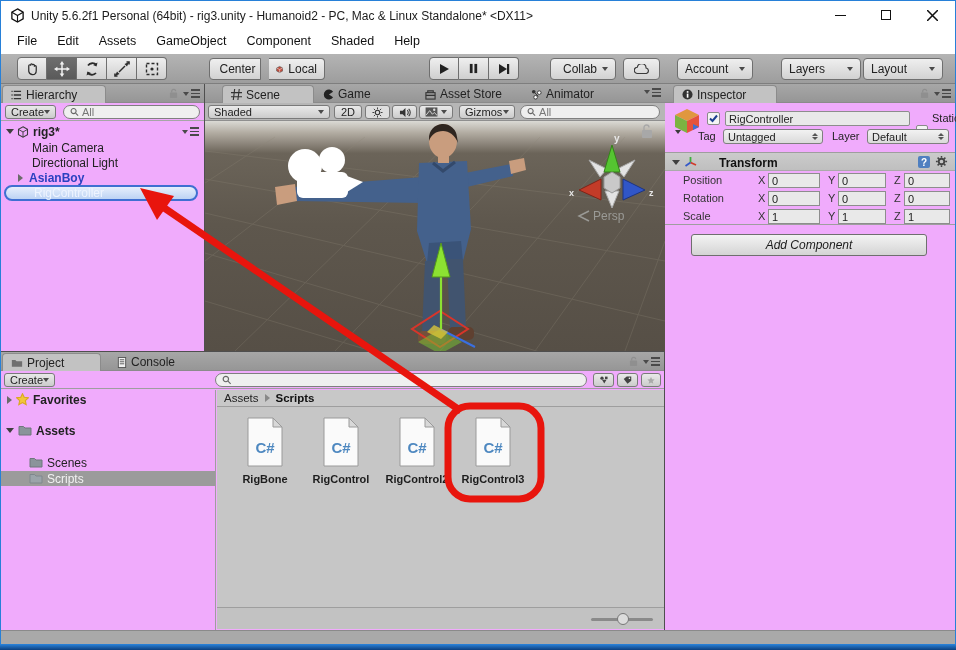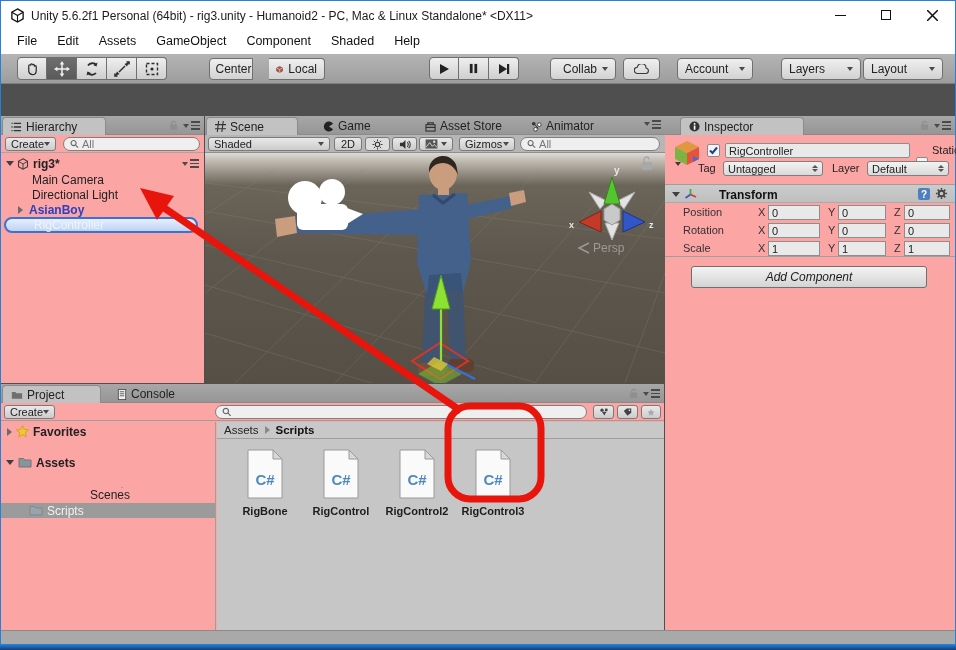--- a/index.html
+++ b/index.html
@@ -16,21 +16,21 @@
   #toolbar{left:1px;top:54px;width:954px;height:30px;background:linear-gradient(#b4b4b4,#9d9d9d);border-bottom:1px solid #7e7e7e;}
   .tbtn{height:23px;background:linear-gradient(#efefef,#cfcfcf);border:1px solid #6f6f6f;display:flex;align-items:center;justify-content:center;}
   .tbtn.on{background:linear-gradient(#6e6e6e,#5a5a5a);}
   .grp-l{border-radius:4px 0 0 4px;}
   .grp-r{border-radius:0 4px 4px 0;border-left:none;}
   .grp-m{border-left:none;}
   .pillbtn{height:22px;background:linear-gradient(#efefef,#d2d2d2);border:1px solid #6f6f6f;border-radius:4px;display:flex;align-items:center;justify-content:center;font-size:12px;color:#222;gap:5px;padding:0 7px;}
   .dd-sm{width:0;height:0;border-left:3px solid transparent;border-right:3px solid transparent;border-top:4px solid #4a4a4a;}
   
   #workspace{left:1px;top:84px;width:954px;height:546px;background:#4f4f4f;}
-  .panel{background:#fca5a5;margin-top:32px;}
+  .panel{background:#f0abfc;}
   .tabbar{height:19px;background:linear-gradient(#a7a7a7,#969696);border-bottom:1px solid #8b8b8b;position:relative;}
   .tab{position:absolute;top:1px;height:18px;display:flex;align-items:center;padding:0 8px;font-size:12px;color:#222;gap:4px;}
   .tab.active{background:#c2c2c2;border:1px solid #8b8b8b;border-bottom:none;border-radius:4px 4px 0 0;}
   .lockmenu{position:absolute;right:4px;top:4px;display:flex;gap:5px;align-items:center;}
   .hline3{display:flex;flex-direction:column;gap:2px;}
   .hline3 i{display:block;width:9px;height:1.5px;background:#4a4a4a;}
   .searchpill{background:#efefef;border:1px solid #7f7f7f;border-radius:8px;display:flex;align-items:center;padding:0 6px;gap:3px;}
   .searchpill input{border:none;background:transparent;outline:none;font-size:11px;color:#333;width:100%;padding:0;}
   .searchpill input::placeholder{color:#777;}
   .minibtn{background:linear-gradient(#e9e9e9,#cccccc);border:1px solid #7a7a7a;border-radius:3px;display:flex;align-items:center;font-size:11px;color:#222;padding:0 5px;gap:0;}
@@ -114,21 +114,21 @@
         <path d="M15 1 L10.5 3 L13 5.5 Z M1 15 L5.5 13 L3 10.5 Z" fill="#2c2c2c"></path>
       </svg>
     </div>
     <div class="abs tbtn grp-r" style="left:136px;top:3px;width:30px;">
       <svg width="16" height="16" viewBox="0 0 16 16">
         <rect x="2.5" y="2.5" width="11" height="11" fill="none" stroke="#2c2c2c" stroke-width="1.4" stroke-dasharray="3 2"></rect>
         <circle cx="8" cy="8" r="1.6" fill="#2c2c2c"></circle>
       </svg>
     </div>
 
-    <div class="abs pillbtn" style="left:208px;top:4px;width:44px;border-radius:4px 0 0 4px;">
+    <div class="abs pillbtn" style="left:208px;top:4px;width:52px;border-radius:4px 0 0 4px;">
       <svg width="11" height="11" viewBox="0 0 12 12">
           <rect x="1" y="3" width="7" height="6" fill="#b04030"></rect>
           <path d="M4 6 H11 M8 3 V9" stroke="#333" stroke-width="1.2"></path>
         </svg>
       <span>Center</span>
     </div>
     <div class="abs pillbtn" style="left:268px;top:4px;width:56px;border-radius:0 4px 4px 0;border-left:none;">
       <svg width="11" height="11" viewBox="0 0 12 12">
           <polygon points="6,1 11,3.5 11,8.5 6,11 1,8.5 1,3.5" fill="#c24b3a" stroke="#5a5a5a" stroke-width="1"></polygon>
           <path d="M6 6 L6 11 M6 6 L11 3.5 M6 6 L1 3.5" stroke="#e8e8e8" stroke-width="1"></path>
@@ -249,21 +249,21 @@
           <span style="margin-left:6px;">AsianBoy</span>
         </div>
         <div class="treerow sel-pill" style="top:64px;left:3px;width:194px;height:16px;">
           <span style="margin-left:28px;color:#eef4ff;">RigController</span>
         </div>
       </div>
     </div>
 
     <div class="abs panel" style="left:204px;top:0;width:460px;height:267px;">
       <div class="tabbar">
-        <div class="tab active" style="left:1px;width:92px;">
+        <div class="tab active" style="left:17px;width:92px;">
           <svg width="11" height="11" viewBox="0 0 12 12">
               <path d="M4 0 L2.5 12 M9 0 L7.5 12 M0 4 H12 M0 8.5 H12" stroke="#333" stroke-width="1.2"></path>
             </svg>
           <span>Scene</span>
         </div>
         <div class="tab" style="left:110px;width:74px;">
           <svg width="11" height="11" viewBox="0 0 12 12">
               <path d="M11 3 A5.5 5.5 0 1011 9 L6.5 6 Z" fill="#222"></path>
             </svg>
           <span>Game</span>
@@ -420,21 +420,21 @@
 
         <g>
           <rect x="437" y="9" width="10" height="8" rx="1" fill="#a8a8a8"></rect>
           <path d="M439 9 V6.5 a2.5 2.5 0 015 0" fill="none" stroke="#a8a8a8" stroke-width="1.4"></path>
         </g>
       </svg>
     </div>
 
     <div class="abs panel" style="left:664px;top:0;width:290px;height:546px;">
       <div class="tabbar">
-        <div class="tab active" style="left:15px;width:124px;">
+        <div class="tab active" style="left:8px;width:104px;">
           <svg width="11" height="11" viewBox="0 0 12 12">
               <circle cx="6" cy="6" r="5.5" fill="#333"></circle>
               <rect x="5.2" y="5" width="1.8" height="4.5" fill="#fff"></rect>
               <rect x="5.2" y="2.3" width="1.8" height="1.8" fill="#fff"></rect>
             </svg>
           <span>Inspector</span>
         </div>
         <div class="lockmenu">
           <svg width="9" height="11" viewBox="0 0 10 12">
               <rect x="1" y="5" width="8" height="6" rx="1" fill="#8f8f8f"></rect>
@@ -610,21 +610,21 @@
             </svg>
           <span style="margin-left:4px;">Favorites</span>
         </div>
         <div class="treerow" style="top:33px;font-weight:bold;">
           <span class="small-tri-d" style="margin-left:5px;"></span>
           <svg width="14" height="11" viewBox="0 0 14 11" style="margin-left:4px;">
               <path d="M1 1.5 h4.5 l1.5 1.5 H13 V10 H1 Z" fill="#8a949b" stroke="#6e777d"></path>
             </svg>
           <span style="margin-left:4px;">Assets</span>
         </div>
-        <div class="treerow" style="top:65px;flex-direction:column;">
+        <div class="treerow" style="top:65px;">
           <svg width="14" height="11" viewBox="0 0 14 11" style="margin-left:28px;">
               <path d="M1 1.5 h4.5 l1.5 1.5 H13 V10 H1 Z" fill="#8a949b" stroke="#6e777d"></path>
             </svg>
           <span style="margin-left:4px;">Scenes</span>
         </div>
         <div class="treerow" style="top:81px;background:#9b9b9b;color:#f2f2f2;">
           <svg width="14" height="11" viewBox="0 0 14 11" style="margin-left:28px;">
               <path d="M1 1.5 h4.5 l1.5 1.5 H13 V10 H1 Z" fill="#9ba4aa" stroke="#7e878d"></path>
             </svg>
           <span style="margin-left:4px;">Scripts</span>

